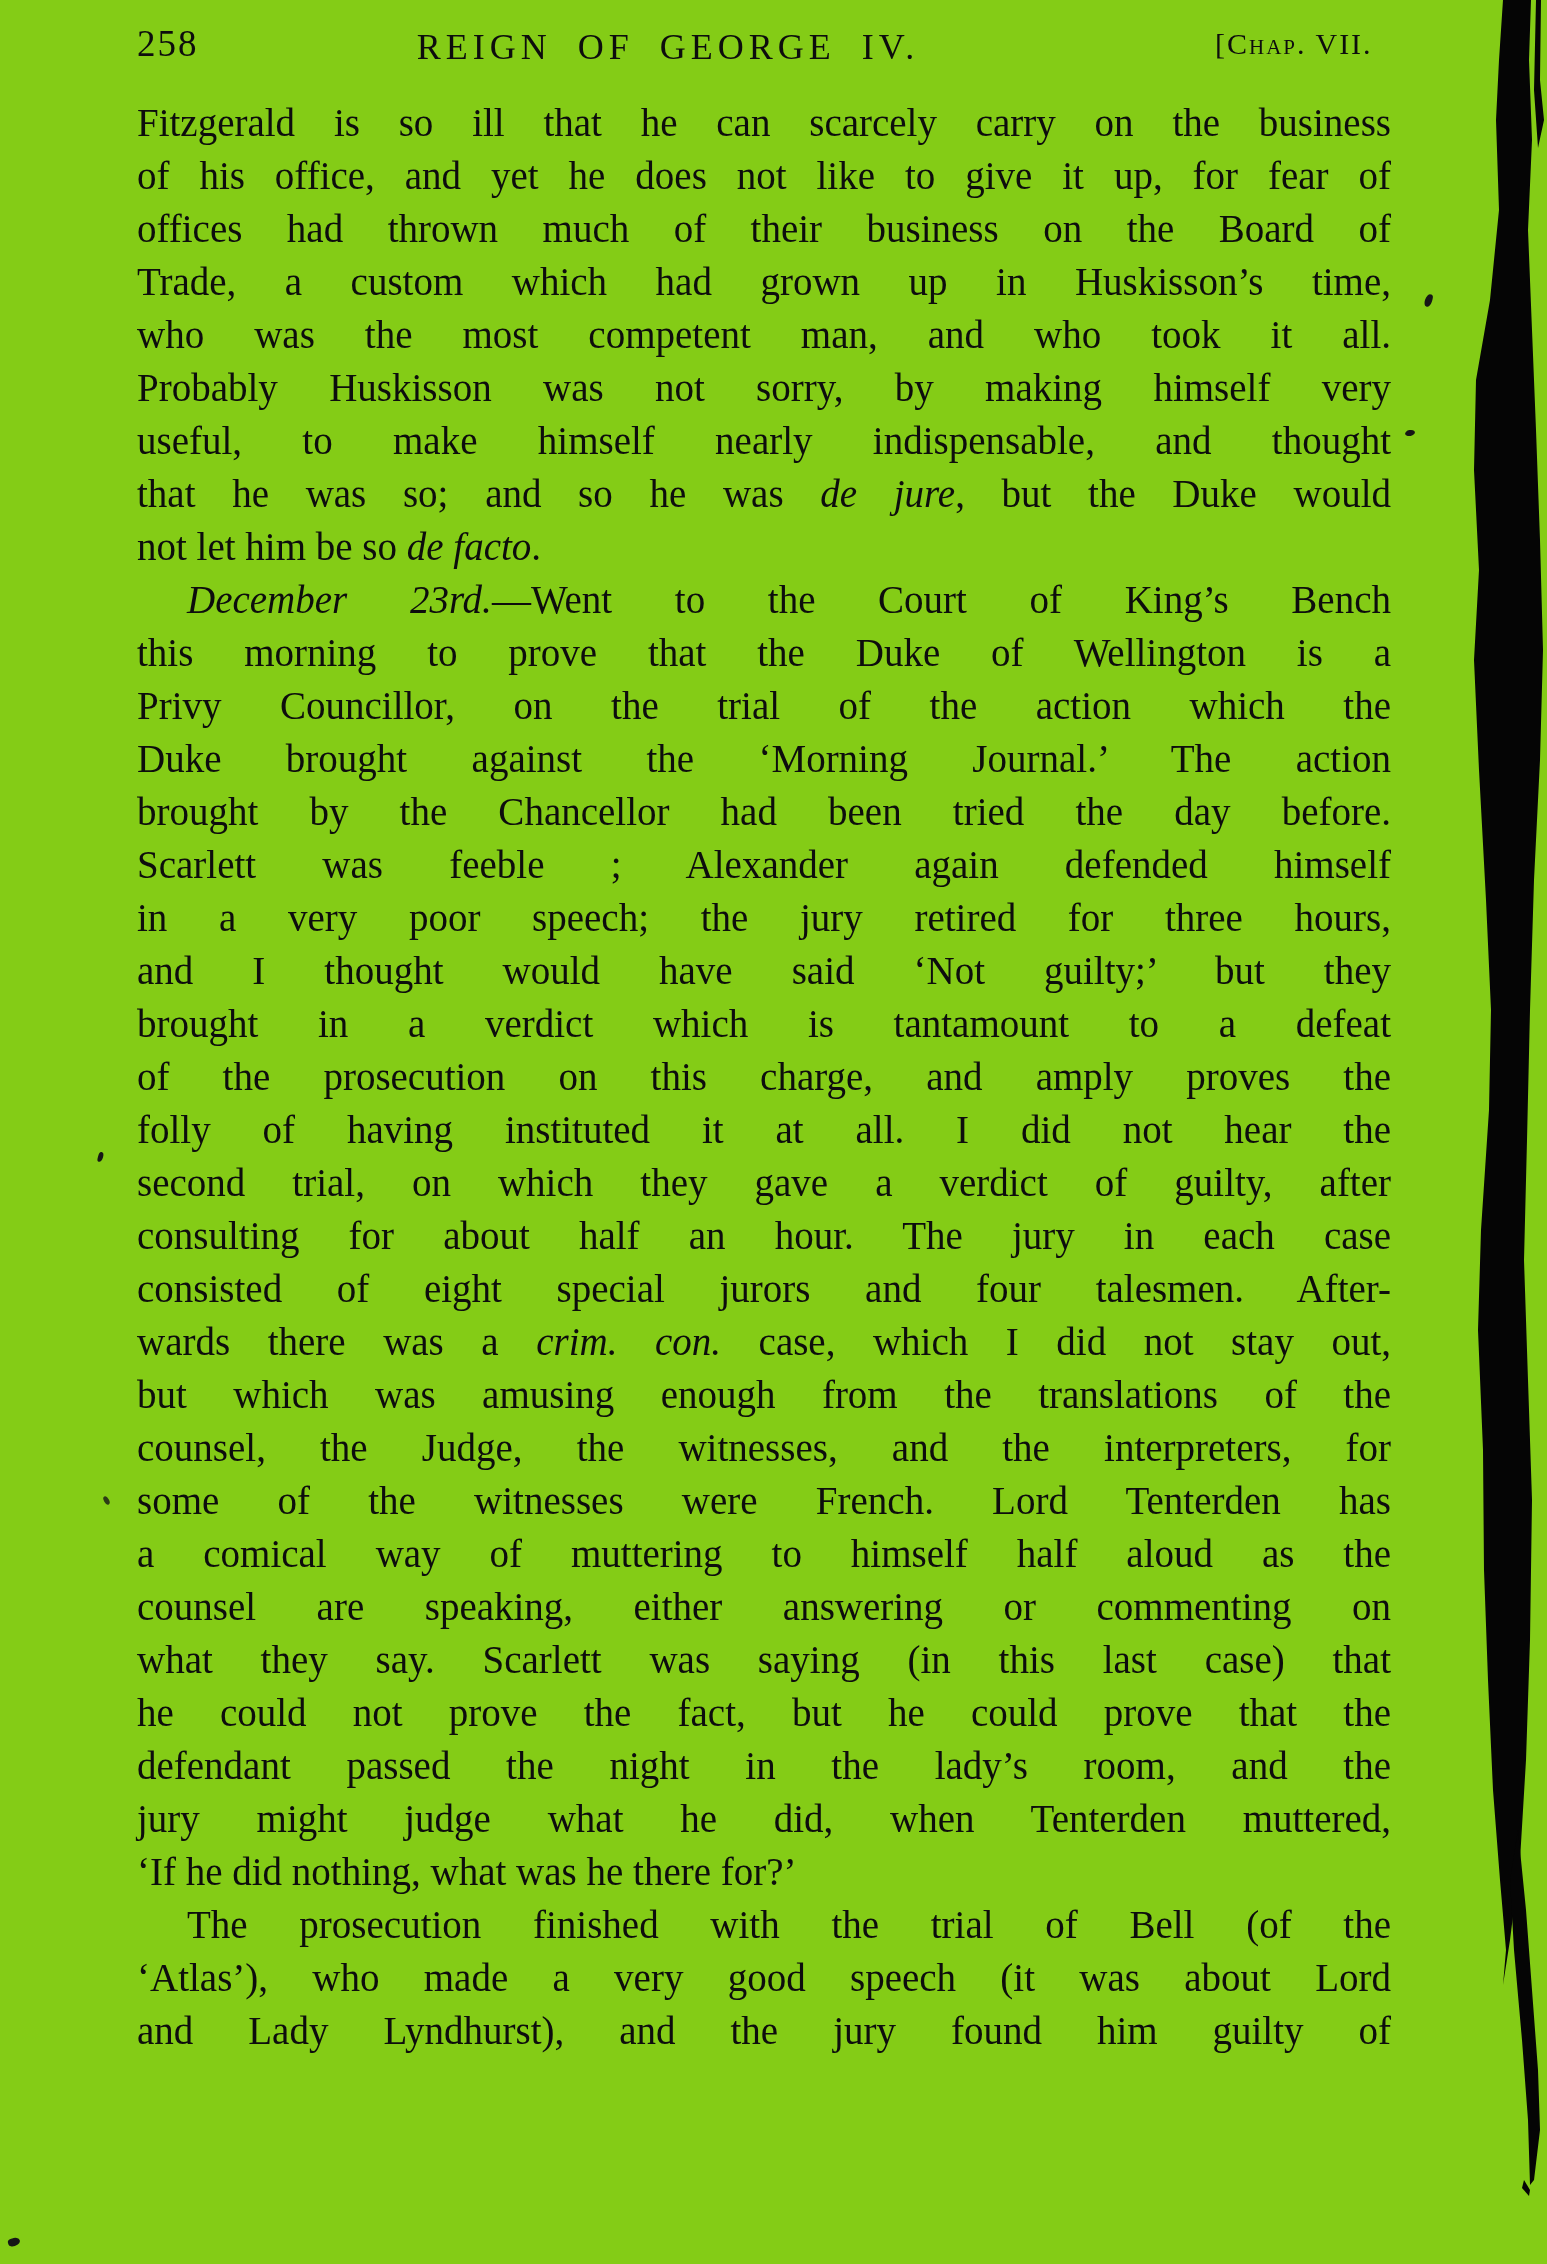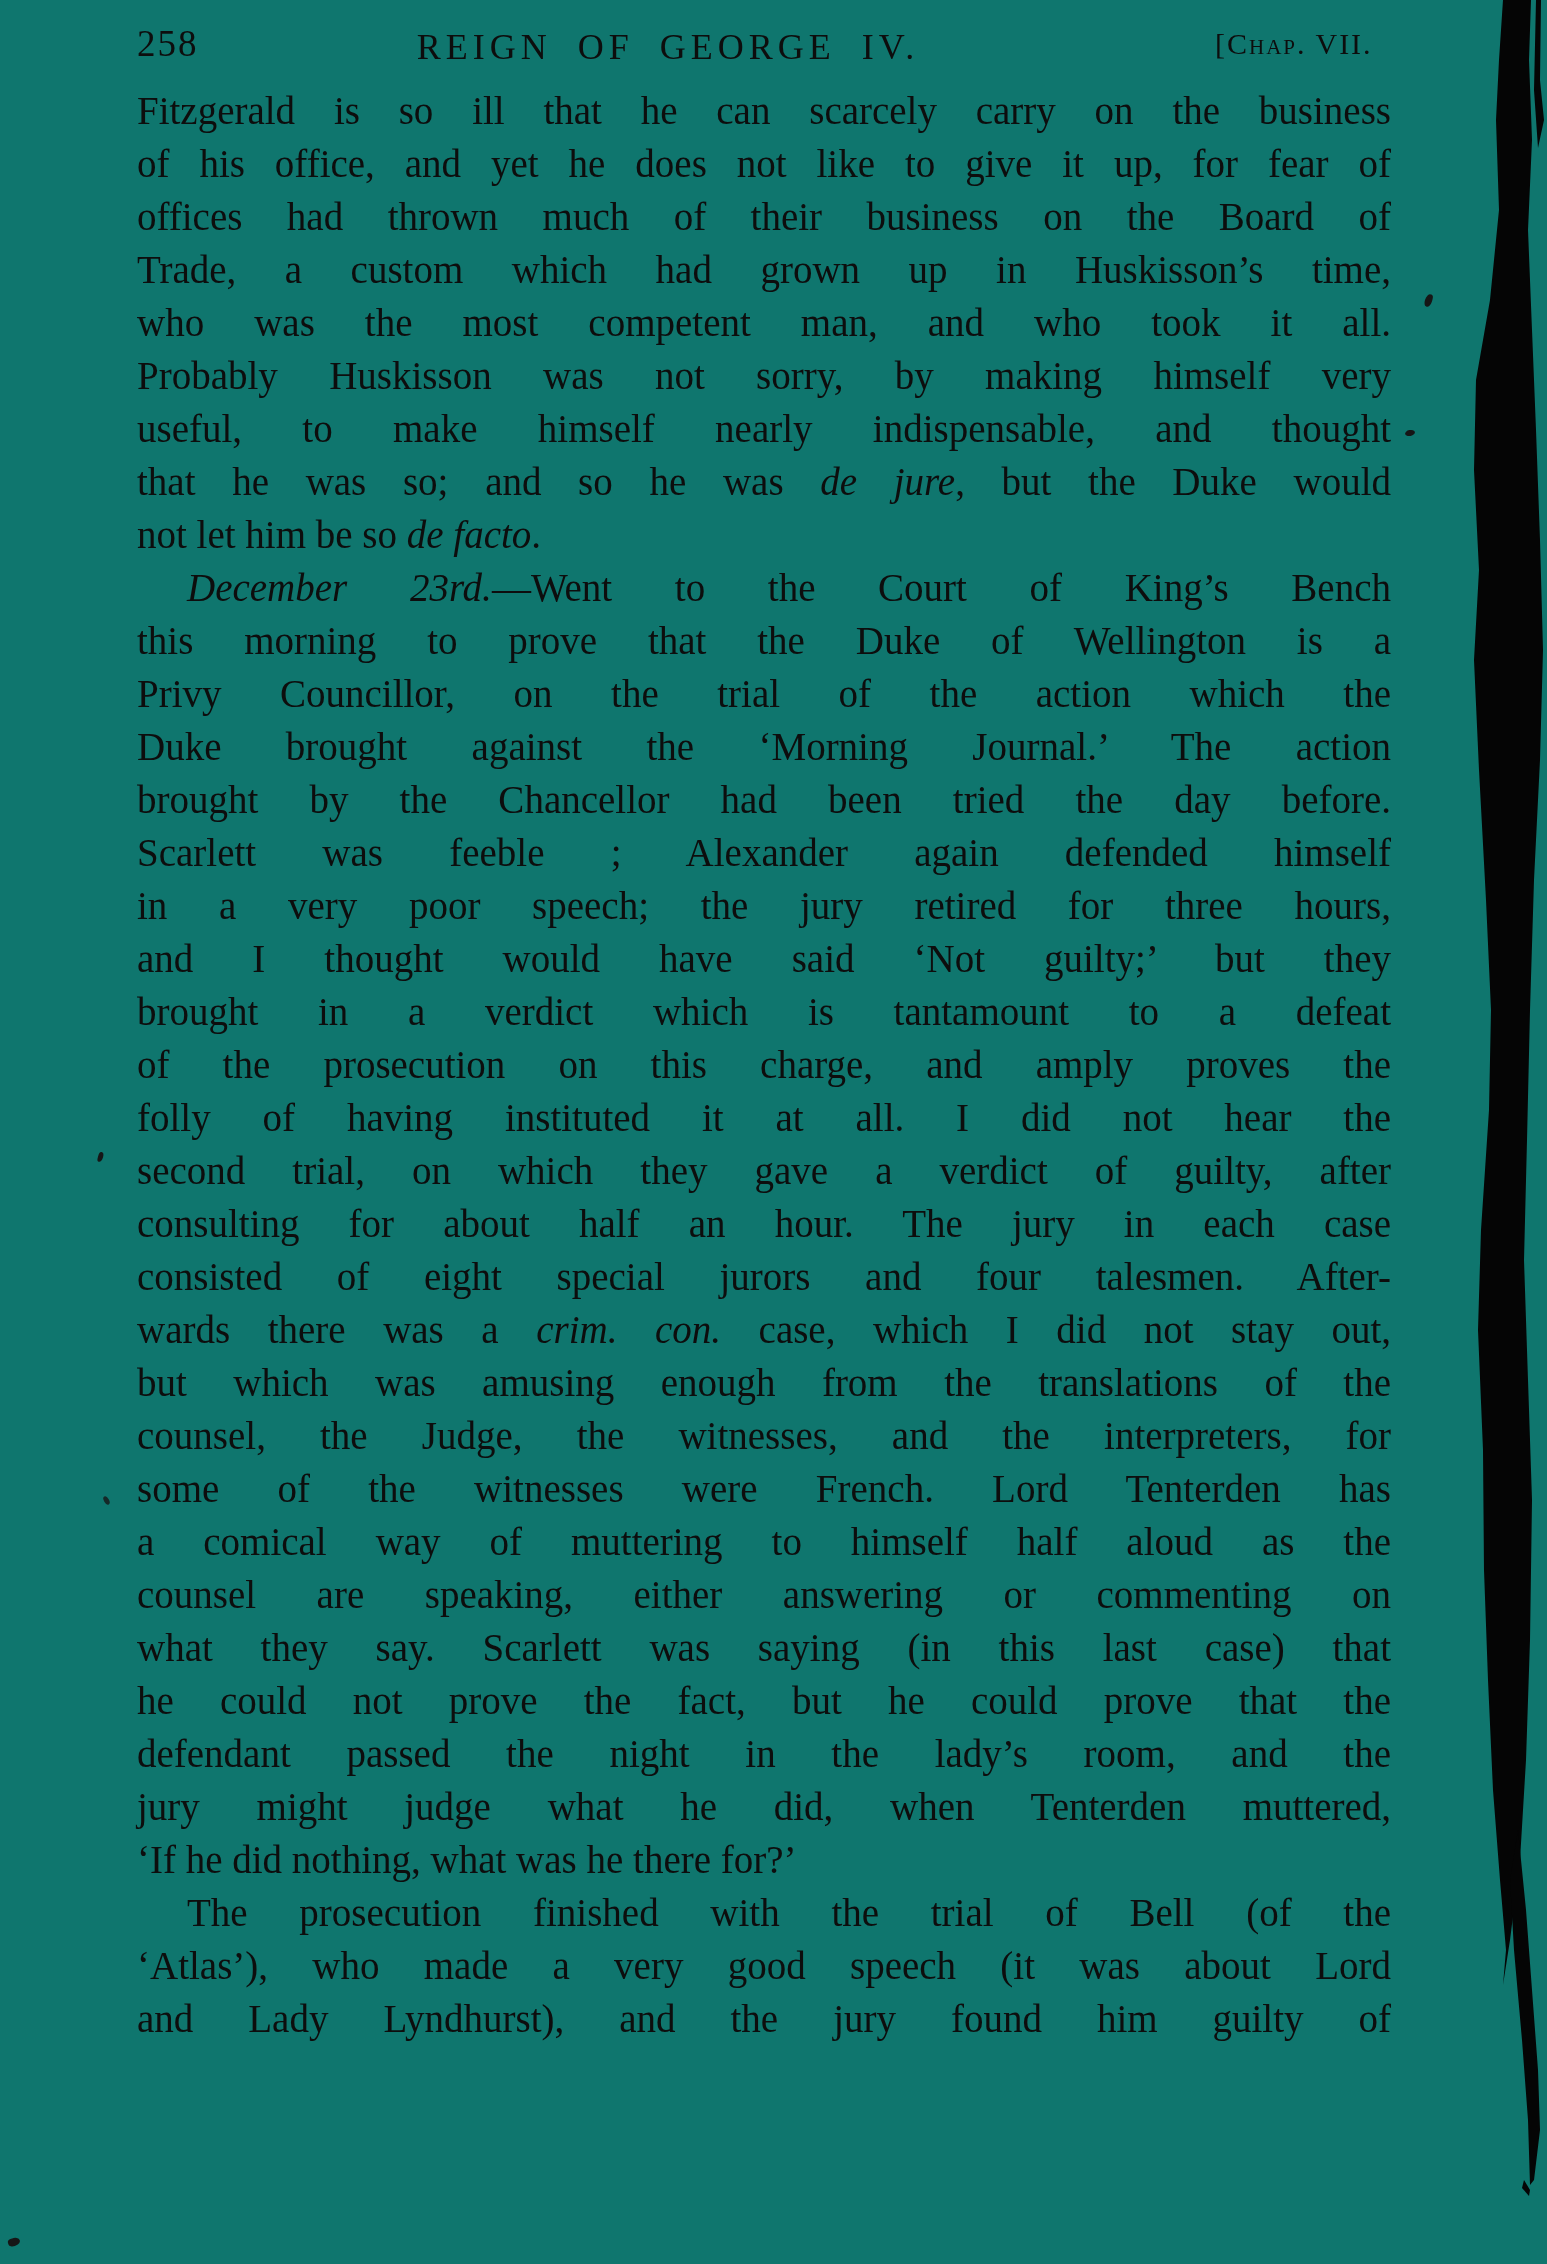--- a/index.html
+++ b/index.html
@@ -4,21 +4,21 @@
 <style>
   html, body {
     margin: 0;
     padding: 0;
     background: #ffffff;
   }
   .page {
     position: relative;
     width: 1547px;
     height: 2264px;
-    background: #0f766e;
+    background: #84cc16;
     overflow: hidden;
     font-family: "Liberation Serif", serif;
     color: #0d0d0d;
   }
   
   .page-number {
     position: absolute;
     left: 137px;
     top: 22px;
     font-size: 37px;
@@ -42,21 +42,21 @@
     font-size: 30px;
     font-variant-caps: small-caps;
     letter-spacing: 2px;
     white-space: nowrap;
     margin-left: 47px;
   }
   
   .text-block {
     position: absolute;
     left: 137px;
-    top: 84px;
+    top: 96px;
     width: 1254px;
     font-size: 39px;
   }
   .line {
     height: 53px;
     line-height: 53px;
     text-align: justify;
     text-align-last: justify;
     white-space: normal;
     overflow: visible;

